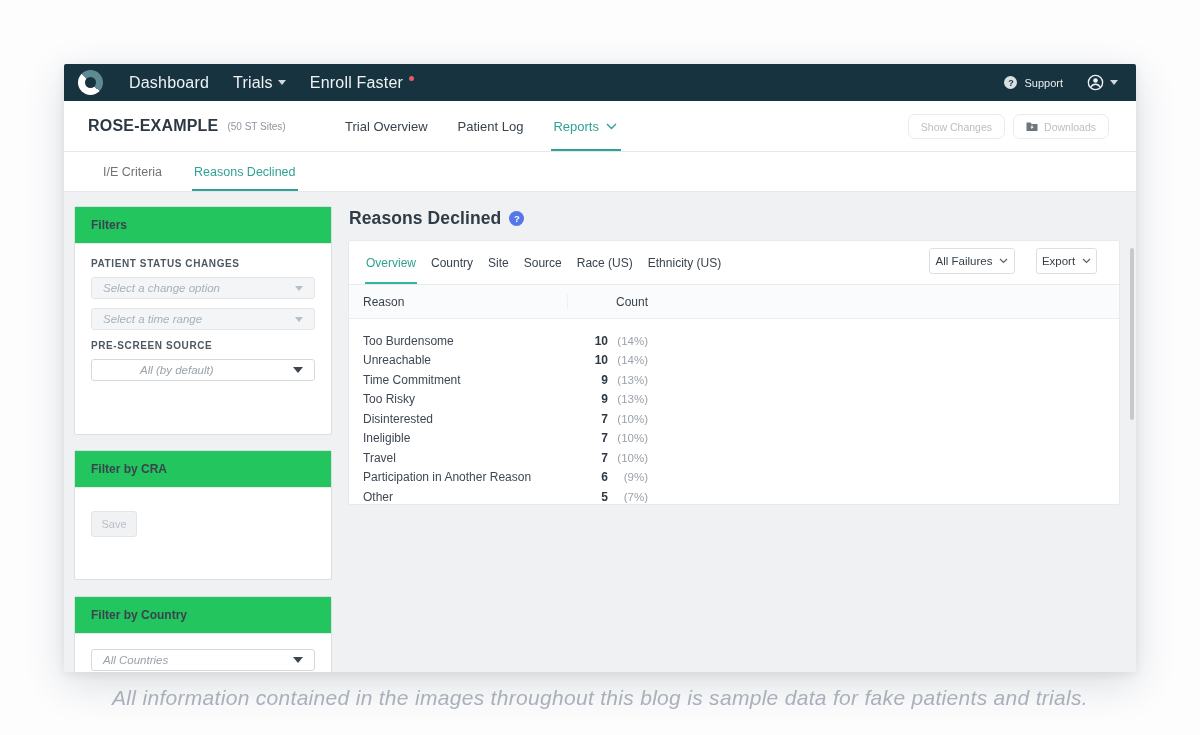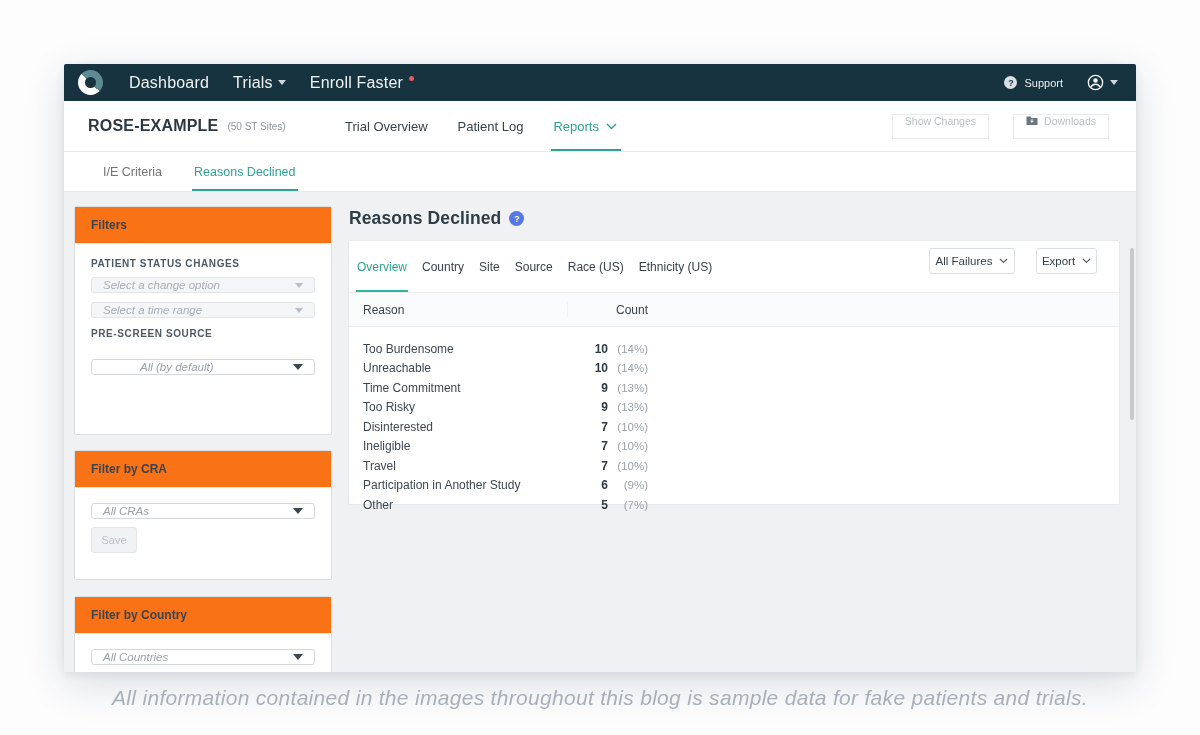--- a/index.html
+++ b/index.html
@@ -38,58 +38,58 @@
   .appheader { position:absolute; left:0; top:37px; right:0; height:51px; background:#fff;
     border-bottom:1px solid #e6e8ea; }
   .study { position:absolute; left:24px; top:0; height:100%; display:flex; align-items:center; gap:9px; }
   .study-name { font-size:16px; font-weight:700; color:#2d3843; letter-spacing:.2px; }
   .study-sites { font-size:10px; color:#8d959d; font-weight:500; }
   .header-tabs { position:absolute; left:281px; top:0; height:100%; display:flex; gap:30px; }
   .htab { display:flex; align-items:center; gap:7px; font-size:13px; color:#39434d; cursor:pointer; position:relative; }
   .htab.active { color:#2fa295; }
   .htab.active::after { content:""; position:absolute; left:-2px; right:-4px; bottom:0; height:2px; background:#2fa295; }
   .header-btns { position:absolute; right:27px; top:13px; display:flex; gap:8px; }
-  .ghost-btn { height:25px; padding:0 12px; background:#fff; border:1px solid #e9ebed; border-radius:0;
-    font-size:10.5px; color:#b9bfc5; font-weight:500; display:flex; align-items:flex-start; gap:6px; cursor:pointer;margin-left:16px; }
+  .ghost-btn { height:25px; padding:0 12px; background:#fff; border:1px solid #e9ebed; border-radius:7px;
+    font-size:10.5px; color:#b9bfc5; font-weight:500; display:flex; align-items:center; gap:6px; cursor:pointer; }
 
   
   .subtabs { position:absolute; left:0; top:88px; right:0; height:40px; background:#fff;
     border-bottom:1px solid #e6e8ea; display:flex; gap:32px; padding-left:39px; }
   .stab { display:flex; align-items:center; font-size:12.5px; color:#737373; cursor:pointer; position:relative; }
   .stab.active { color:#2fa295; }
   .stab.active::after { content:""; position:absolute; left:-2px; right:-2px; bottom:0; height:2px; background:#2fa295; }
 
   
   .content { position:absolute; left:0; top:128px; right:0; bottom:0; background:#eff1f2; overflow:hidden; }
 
   
   .panel { position:absolute; left:10px; width:258px; background:#fff; border:1px solid #dcdfe2; border-radius:2px; }
-  .panel-h { height:37px; display:flex; align-items:center; padding-left:16px; background:#f97316;
+  .panel-h { height:37px; display:flex; align-items:center; padding-left:16px; background:#22c55e;
     border-bottom:1px solid #e7e9eb; font-size:12px; font-weight:700; color:#3a444e; }
   .panel-b { padding:14px 16px 16px 16px; }
   .flabel { font-size:10px; font-weight:700; color:#4e5963; letter-spacing:.6px; }
-  .select { height:16px; border-radius:3px; display:flex; align-items:center; padding:0 11px;
+  .select { height:22px; border-radius:3px; display:flex; align-items:center; padding:0 11px;
     font-size:11.5px; font-style:italic; cursor:pointer; }
   .select .ph { flex:1; }
   .select.disabled { background:#f4f5f6; border:1px solid #e3e5e7; color:#a9b0b8; }
   .select.normal { background:#fff; border:1px solid #d6d9dc; color:#9aa2aa; }
   .tri-gray { width:0;height:0;border-left:4px solid transparent;border-right:4px solid transparent;border-top:5px solid #b8bec5; }
   .tri-dark { width:0;height:0;border-left:5px solid transparent;border-right:5px solid transparent;border-top:6px solid #3c4650; }
   .save-btn { margin-top:8px; width:46px; height:26px; background:#f1f2f4; border:1px solid #e3e5e7;
     border-radius:3px; font-size:11px; color:#b9bfc6; cursor:pointer; }
 
   
   .main { position:absolute; left:284px; top:0; width:772px; }
   .report-title { position:absolute; left:1px; top:16px; display:flex; align-items:center; gap:8px; }
   .report-title h1 { font-size:17.5px; font-weight:700; color:#303c46; letter-spacing:.1px; }
   .help { width:15px; height:15px; border-radius:50%; background:#5577e8; color:#fff; font-size:9.5px;
     font-weight:700; display:flex; align-items:center; justify-content:center; cursor:pointer; }
   .card { position:absolute; left:0; top:48px; width:772px; height:265px; background:#fff;
     border:1px solid #e7e9eb; border-radius:2px; }
-  .card-tabs { position:relative; height:52px; border-bottom:1px solid #e9ebec; display:flex; gap:13px; padding-left:7px; }
+  .card-tabs { position:relative; height:44px; border-bottom:1px solid #e9ebec; display:flex; gap:13px; padding-left:16px; }
   .ctab { display:flex; align-items:center; font-size:12px; color:#39434e; cursor:pointer; position:relative; padding:0 1px; }
   .ctab.active { color:#30a191; }
   .ctab.active::after { content:""; position:absolute; left:0; right:0; bottom:0; height:2px; background:#35b3a2; }
   .card-btn { position:absolute; top:7px; height:26px; background:#fff; border:1px solid #dde0e3; border-radius:3px;
     display:flex; align-items:center; justify-content:center; gap:7px; font-size:11.5px; color:#343f49; cursor:pointer; }
   .btn-failures { right:104px; width:86px; }
   .btn-export { right:22px; width:61px; }
   .chev { display:block; }
 
   .thead { position:relative; height:34px; background:#fafbfc; border-bottom:1px solid #eceef0;
@@ -209,34 +209,30 @@
           <div class="flabel">PATIENT STATUS CHANGES</div>
           <div class="select disabled" style="margin-top:8px;">
             <span class="ph">Select a change option</span>
             <span class="tri-gray"></span>
           </div>
           <div class="select disabled" style="margin-top:9px;">
             <span class="ph">Select a time range</span>
             <span class="tri-gray"></span>
           </div>
           <div class="flabel" style="margin-top:10px;">PRE-SCREEN SOURCE</div>
-          <div class="select normal" style="margin-top:20px;padding-left:48px;">
+          <div class="select normal" style="margin-top:8px;padding-left:48px;">
             <span class="ph">All (by default)</span>
             <span class="tri-dark"></span>
           </div>
         </div>
       </div>
 
       <div class="panel" style="top:258px; height:130px;">
         <div class="panel-h">Filter by CRA</div>
         <div class="panel-b" style="padding-top:15px;">
-          <div class="select normal">
-            <span class="ph">All CRAs</span>
-            <span class="tri-dark"></span>
-          </div>
           <button class="save-btn">Save</button>
         </div>
       </div>
 
       <div class="panel" style="top:404px; height:110px;">
         <div class="panel-h">Filter by Country</div>
         <div class="panel-b" style="padding-top:15px;">
           <div class="select normal">
             <span class="ph">All Countries</span>
             <span class="tri-dark"></span>
@@ -356,21 +352,21 @@
     <span class="td-reason">Travel</span>
     <span class="td-count">7</span>
     <span class="td-pct">(10%)</span>
     <span class="td-bar">
       <span class="bar" style="width: 70%; background: rgb(249, 198, 193);">
         <span class="bar-dark" style="width: 57.1429%; background: rgb(241, 145, 138);"></span>
       </span>
     </span>
   </div>
               <div class="trow">
-    <span class="td-reason">Participation in Another Study</span>
+    <span class="td-reason">Participation in Another Reason</span>
     <span class="td-count">6</span>
     <span class="td-pct">(9%)</span>
     <span class="td-bar">
       <span class="bar" style="width: 60%; background: rgb(249, 198, 193);">
         <span class="bar-dark" style="width: 16.6667%; background: rgb(241, 145, 138);"></span>
       </span>
     </span>
   </div>
               <div class="trow">
     <span class="td-reason">Other</span>

